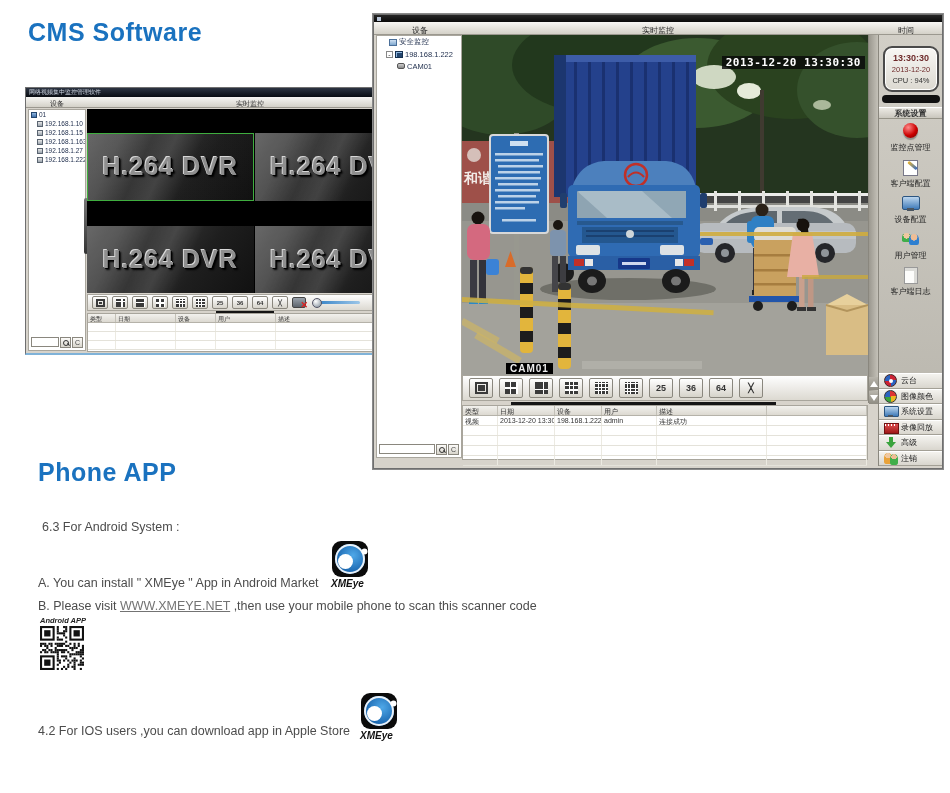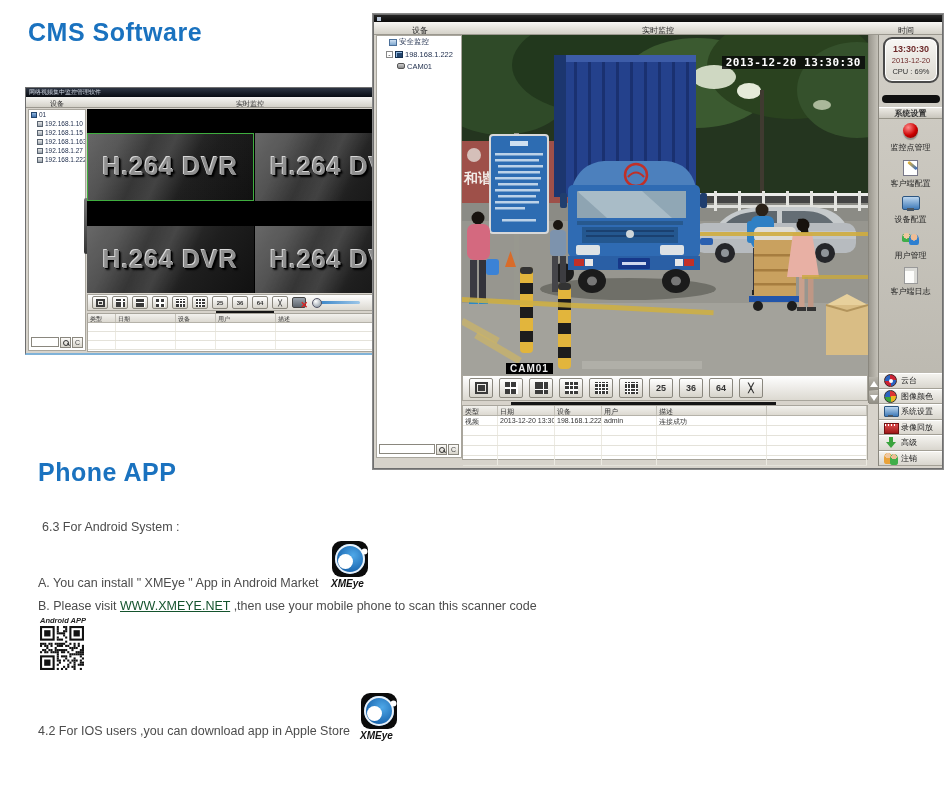--- a/index.html
+++ b/index.html
@@ -106,21 +106,21 @@
 
   #rwin .toolbar { left:88px; top:360px; width:406px; height:26px; gap:6px; padding-left:6px; }
   #rwin .under-line { left:137px; top:387px; width:265px; height:3px; }
   #lwin .under-line { left:190px; top:223px; width:58px; height:2px; }
 
   #rwin .dtable { left:88px; top:390px; width:406px; height:55px; font-size:7px; }
   #rwin .dt-head div, #rwin .dt-row div { height:9px; }
   #rwin .c0{width:35px} #rwin .c1{width:57px} #rwin .c2{width:47px} #rwin .c3{width:55px} #rwin .c4{width:110px} #rwin .c5{flex:1}
 
   .sidebar { position:absolute; left:504px; top:20px; width:64px; bottom:2px; background:linear-gradient(180deg,#d2cfc7,#b7b4ab); border-left:1px solid #8a877e; }
-  .clock { position:absolute; left:4px; top:2px; width:56px; height:46px; border:2px solid #4a4a4a; border-radius:9px; background:linear-gradient(#f8f7f4,#dcd9d1); box-shadow:inset 0 0 0 1px #fff; text-align:center; }
+  .clock { position:absolute; left:4px; top:11px; width:56px; height:46px; border:2px solid #4a4a4a; border-radius:9px; background:linear-gradient(#f8f7f4,#dcd9d1); box-shadow:inset 0 0 0 1px #fff; text-align:center; }
   .clock .t1 { font-size:9px; font-weight:bold; color:#6e2a2a; margin-top:5px; }
   .clock .t2 { font-size:7.5px; color:#6e2a2a; margin-top:2px; }
   .clock .t3 { font-size:7.5px; color:#333; margin-top:2px; }
   .pill { position:absolute; left:3px; top:60px; width:58px; height:8px; background:#101010; border-radius:4px; }
   .sb-header { position:absolute; left:0; top:72px; width:100%; height:12px; background:linear-gradient(#eceae4,#c9c6bd); border-top:1px solid #fff; border-bottom:1px solid #979489; text-align:center; font-size:8px; font-weight:bold; color:#333; line-height:12px; }
   .tools { position:absolute; left:0; top:86px; width:100%; }
   .tool { height:34px; text-align:center; cursor:pointer; }
   .tool .tlabel { font-size:8px; color:#222; margin-top:1px; }
   .bigico { width:20px; height:18px; margin:2px auto 0; position:relative; }
 
@@ -148,21 +148,21 @@
   .ico-adv::after { content:""; position:absolute; left:1.5px; top:6px; border-left:5px solid transparent; border-right:5px solid transparent; border-top:6px solid #3aa33d; }
   .ico-logout::before { content:""; position:absolute; left:0; top:1px; width:8px; height:11px; border-radius:45% 45% 25% 25%; background:radial-gradient(circle at 50% 25%, #f0c8a0 2.6px, #e8a23a 2.8px); }
   .ico-logout::after { content:""; position:absolute; left:6px; top:2px; width:8px; height:11px; border-radius:45% 45% 25% 25%; background:radial-gradient(circle at 50% 25%, #eebd95 2.6px, #3fae4a 2.8px); }
 
   
   .ptext { position:absolute; font-size:12.5px; color:#4c4c4c; white-space:nowrap; }
   #line-41 { left:42px; top:520px; }
   #line-a { left:38px; top:576px; }
   #line-b { left:38px; top:599px; }
   #line-42 { left:38px; top:724px; }
-  #line-b a { color:#14532d; font-weight:normal; }
+  #line-b a { color:#737373; font-weight:normal; }
   .xmeye { position:absolute; width:36px; height:36px; background:#0b0b0b; border-radius:9px; }
   .xmeye::before { content:""; position:absolute; left:3px; top:3px; width:30px; height:30px; border-radius:50%;
       background:radial-gradient(circle at 60% 38%, #4fa8e8, #1f6cb4 60%, #155493); box-shadow:inset 0 0 0 2px rgba(255,255,255,0.9); }
   .xmeye::after { content:""; position:absolute; left:6px; top:13px; width:15px; height:15px; border-radius:50%; background:#fff;
       box-shadow:19px -10px 0 -4.5px #fff; }
   .xmeye-label { position:absolute; font-style:italic; font-weight:bold; font-size:10px; color:#111; }
   #xmeye1 { left:332px; top:541px; } #xmeye1-label { left:331px; top:578px; }
   #xmeye2 { left:361px; top:693px; } #xmeye2-label { left:360px; top:730px; }
   #androidapp-label { position:absolute; left:40px; top:616px; font-style:italic; font-weight:bold; font-size:7.5px; color:#222; }
   #qr { position:absolute; left:40px; top:626px; width:44px; height:44px; background:#fff; }
@@ -592,21 +592,21 @@
         <div class="c3"></div>
         <div class="c4"></div>
         <div class="c5"></div>
       </div>
   </div>
 
   <div class="sidebar">
     <div class="clock">
       <div class="t1">13:30:30</div>
       <div class="t2">2013-12-20</div>
-      <div class="t3">CPU : 69%</div>
+      <div class="t3">CPU : 94%</div>
     </div>
     <div class="pill"></div>
     <div class="sb-header">系统设置</div>
     <div class="tools">
       <div class="tool">
         <div class="bigico ico-record"></div>
         <div class="tlabel">监控点管理</div>
       </div>
       <div class="tool">
         <div class="bigico ico-clientcfg"></div>

